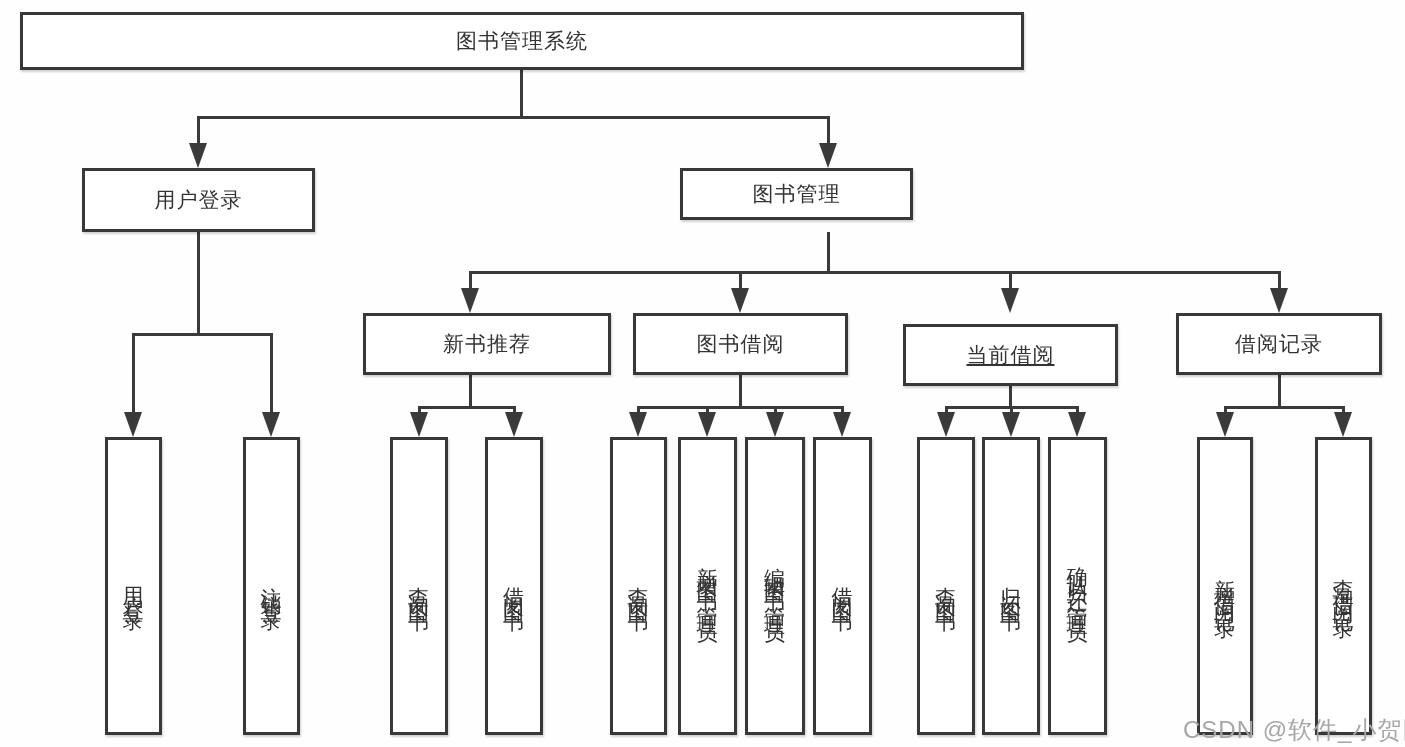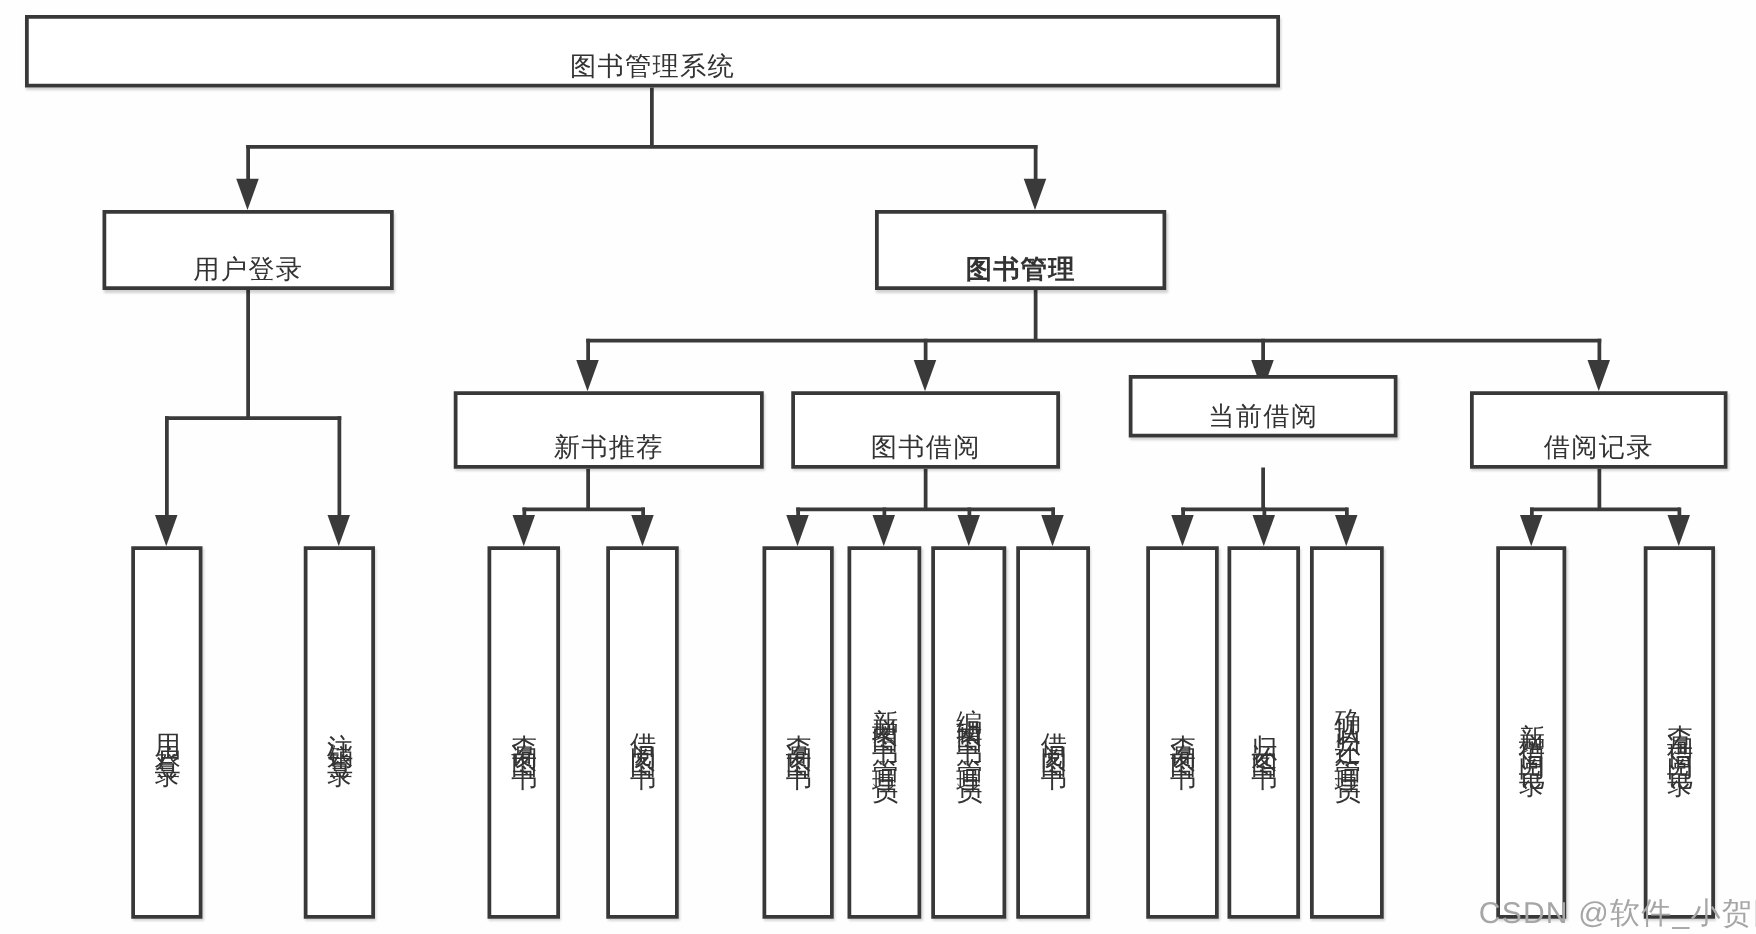--- a/index.html
+++ b/index.html
@@ -6,38 +6,38 @@
   .stage{
     position:relative;width:1405px;height:747px;background:#fefefe;overflow:hidden;
     font-family:"Liberation Sans","DejaVu Sans",sans-serif;color:#333;
   }
   
   .node{
     position:absolute;background:#fff;border:3px solid #383838;box-sizing:border-box;
     display:flex;align-items:center;justify-content:center;
     box-shadow:1px 2px 2px rgba(0,0,0,0.18);z-index:2;
   }
-  .hnode{font-size:21px;letter-spacing:1px;align-items:flex-end;}
+  .hnode{font-size:21px;letter-spacing:1px;}
   .vnode span{
     writing-mode:vertical-rl;font-size:21px;line-height:1;letter-spacing:8px;
     white-space:nowrap;
   }
   
   .vl{position:absolute;width:3px;background:#3a3a3a;z-index:1;}
   .hl{position:absolute;height:3px;background:#3a3a3a;z-index:1;}
   .ah{position:absolute;width:0;height:0;z-index:1;
       border-left:9px solid transparent;border-right:9px solid transparent;
       border-top:25px solid #3a3a3a;}
   
   .p-root{left:20px;top:12px;width:1004px;height:58px;}
   .p-login{left:82px;top:168px;width:233px;height:64px;}
-  .p-bm{left:700px;top:168px;width:233px;height:64px;font-weight:bold;}
+  .p-bm{left:680px;top:168px;width:233px;height:52px;}
   .p-l2a{left:363px;top:313px;width:248px;height:62px;}
   .p-l2b{left:633px;top:313px;width:215px;height:62px;}
-  .p-l2c{left:903px;top:300px;width:215px;height:50px;}
+  .p-l2c{left:903px;top:324px;width:215px;height:62px;text-decoration:underline;}
   .p-l2d{left:1176px;top:313px;width:206px;height:62px;}
   .leaf{top:437px;height:298px;}
   .p-lf1{left:105px;width:57px;}  .p-lf2{left:243px;width:57px;}
   .p-lf3{left:390px;width:58px;}  .p-lf4{left:485px;width:58px;}
   .p-lf5{left:610px;width:57px;}  .p-lf6{left:678px;width:59px;}
   .p-lf7{left:745px;width:60px;}  .p-lf8{left:813px;width:59px;}
   .p-lf9{left:917px;width:58px;}  .p-lf10{left:982px;width:58px;}
   .p-lf11{left:1048px;width:59px;}.p-lf12{left:1197px;width:56px;}
   .p-lf13{left:1315px;width:57px;}
   .watermark{

